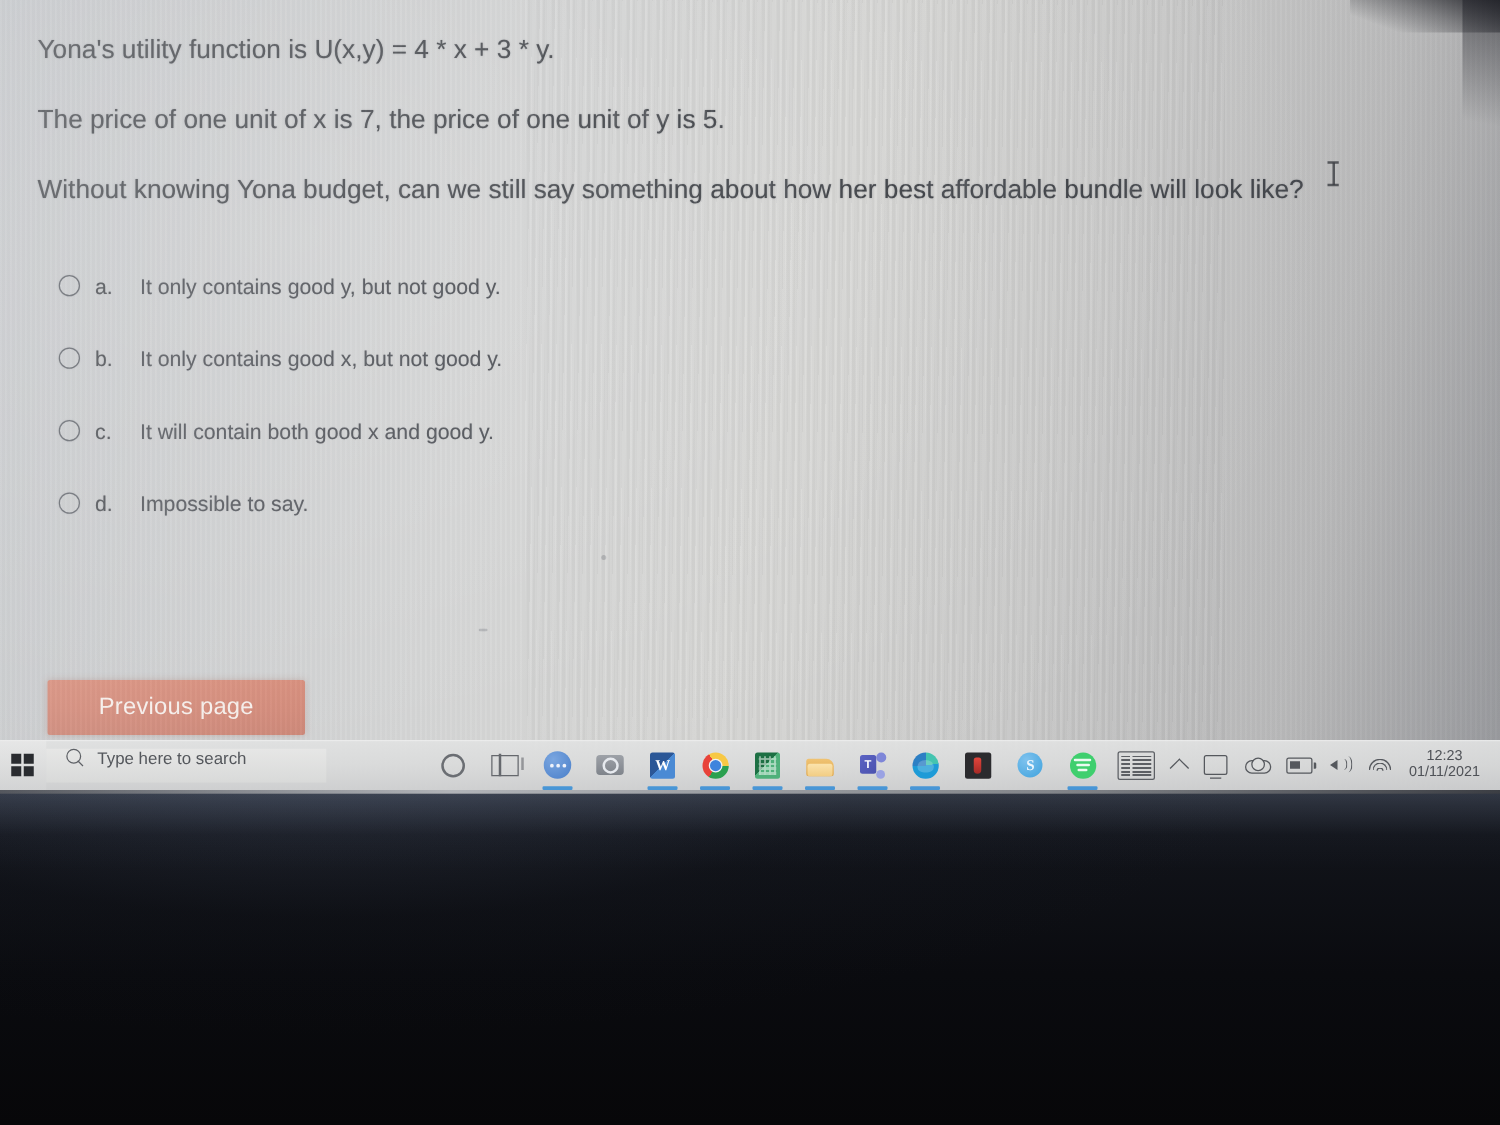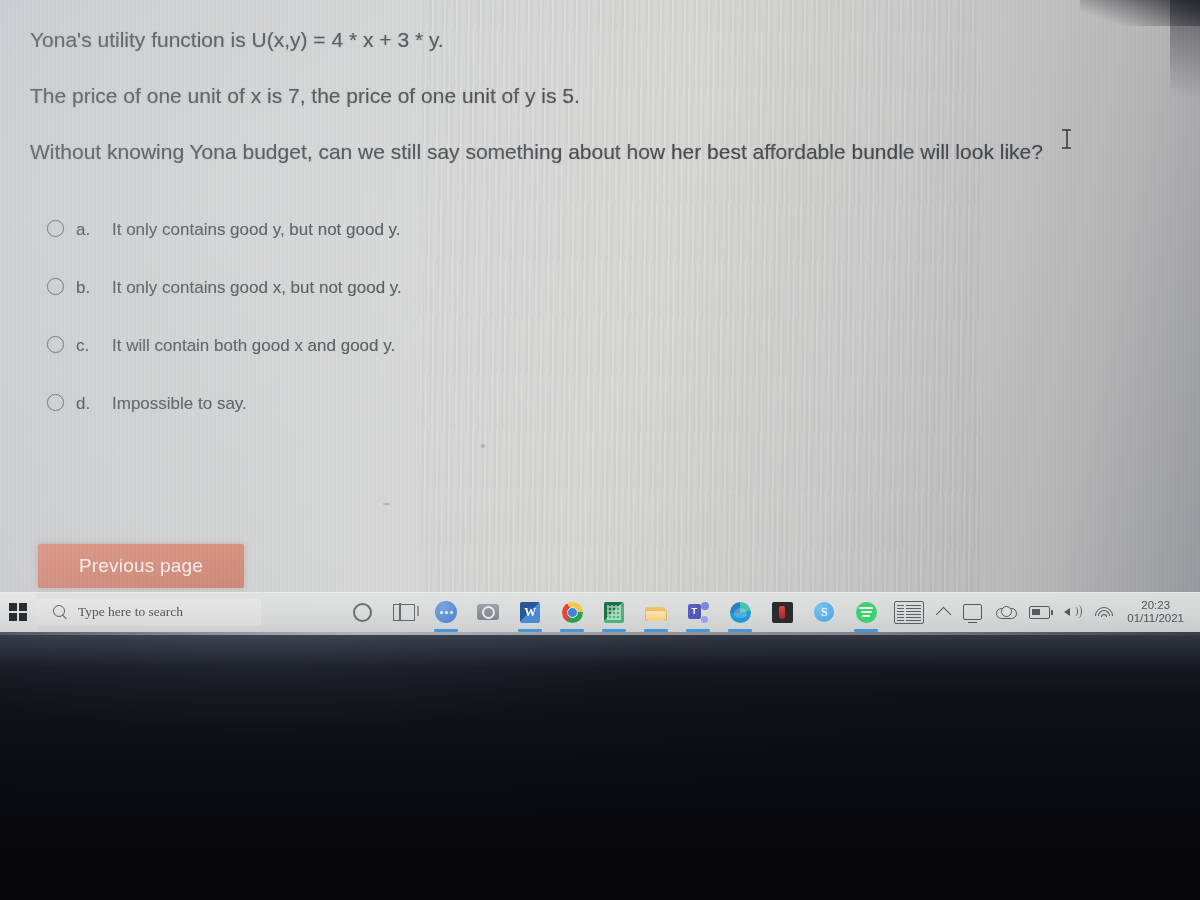--- a/index.html
+++ b/index.html
@@ -161,26 +161,25 @@
     width: 46px; height: 40px;
     display: flex; align-items: center; justify-content: center;
     cursor: pointer;
     background: linear-gradient(180deg, rgba(236,236,236,.55), rgba(214,215,215,.55));
   }
   .win-logo { display: grid; grid-template-columns: 8px 8px; grid-template-rows: 8px 8px; gap: 2px; }
   .win-logo i { background: #2a2c30; display: block; }
 
   .search-box {
     width: 260px; height: 27px;
-    display: flex; align-items: center;
+    display: flex; align-items: flex-start;
     gap: 10px;
     padding-left: 16px;
     background: linear-gradient(180deg, rgba(233,233,232,.75), rgba(219,220,219,.75));
     cursor: text;
-    font-family: Liberation Serif, serif;
   }
   .search-icon { width: 15px; height: 15px; position: relative; flex: 0 0 auto; }
   .search-icon .lens { position: absolute; left: 0; top: 0; width: 10px; height: 10px; border: 1.4px solid #5e6166; border-radius: 50%; }
   .search-icon .handle { position: absolute; left: 9px; top: 9px; width: 6px; height: 1.4px; background: #5e6166; transform: rotate(45deg); transform-origin: left center; }
   .search-text { font-size: 13.5px; color: #54575c; white-space: nowrap; }
 
   .tb-icons { display: flex; align-items: center; gap: 0; margin-left: 80px; }
   .tb-item {
     width: 42px; height: 40px;
     display: flex; align-items: center; justify-content: center;
@@ -495,21 +494,21 @@
 
         <div class="tray-item">
           <span class="ic-wifi">
             <span class="a1"></span>
               <span class="a2"></span>
               <span class="a3"></span>
           </span>
         </div>
 
         <div class="clock">
-          <span class="t">20:23</span>
+          <span class="t">12:23</span>
           <span class="d">01/11/2021</span>
         </div>
 
       </div>
 
     </div>
   </div>
 
   <div class="below">
     <div class="bezel-line"></div>

